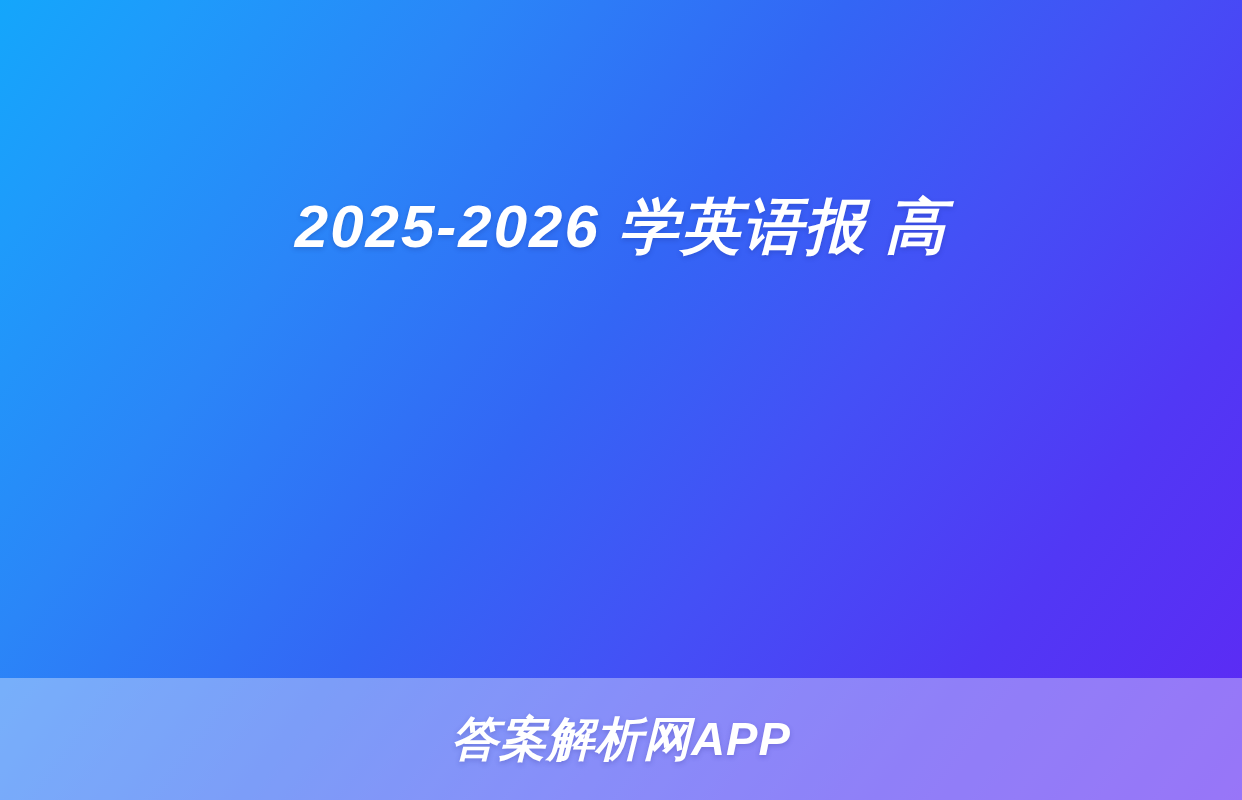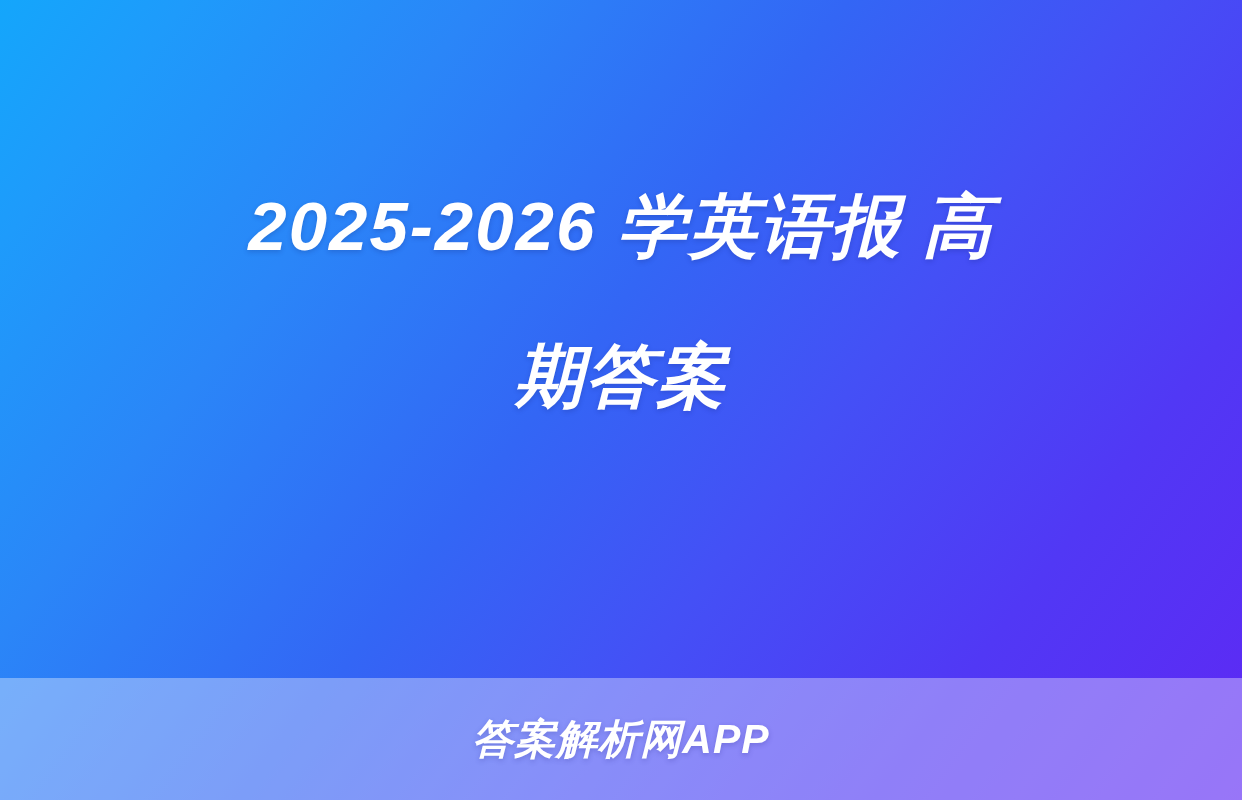--- a/index.html
+++ b/index.html
@@ -46,21 +46,21 @@
     padding: 0 28px;
   }
 
   .title-line {
     width: 100%;
     text-align: center;
     color: #FFFFFF;
     font-family: "Liberation Sans", "DejaVu Sans", sans-serif;
     font-weight: 700;
     font-style: italic;
-    font-size: 69px;
+    font-size: 60px;
     line-height: 150px;
     letter-spacing: 2px;
     white-space: nowrap;
     text-shadow: 0 2px 5px rgba(20,30,110,0.22);
     -webkit-font-smoothing: antialiased;
   }
 
   
   #footer-band {
     position: absolute;
@@ -72,34 +72,33 @@
     display: flex;
     align-items: center;
     justify-content: center;
   }
 
   #footer-brand {
     color: #FFFFFF;
     font-family: "Liberation Sans", "DejaVu Sans", sans-serif;
     font-weight: 700;
     font-style: italic;
-    font-size: 41px;
+    font-size: 47px;
     letter-spacing: 1px;
     white-space: nowrap;
     text-shadow: 0 2px 5px rgba(40,40,140,0.25);
     -webkit-font-smoothing: antialiased;
   }
 </style>
 </head>
 <body>
 
 <div id="poster">
 
   <div id="title-block">
     <div class="title-line">2025-2026 学英语报 高</div>
-    <div class="title-line">期答案</div>
   </div>
 
   <div id="footer-band">
     <div id="footer-brand">答案解析网APP</div>
   </div>
 
 </div>
 
 </body></html>

